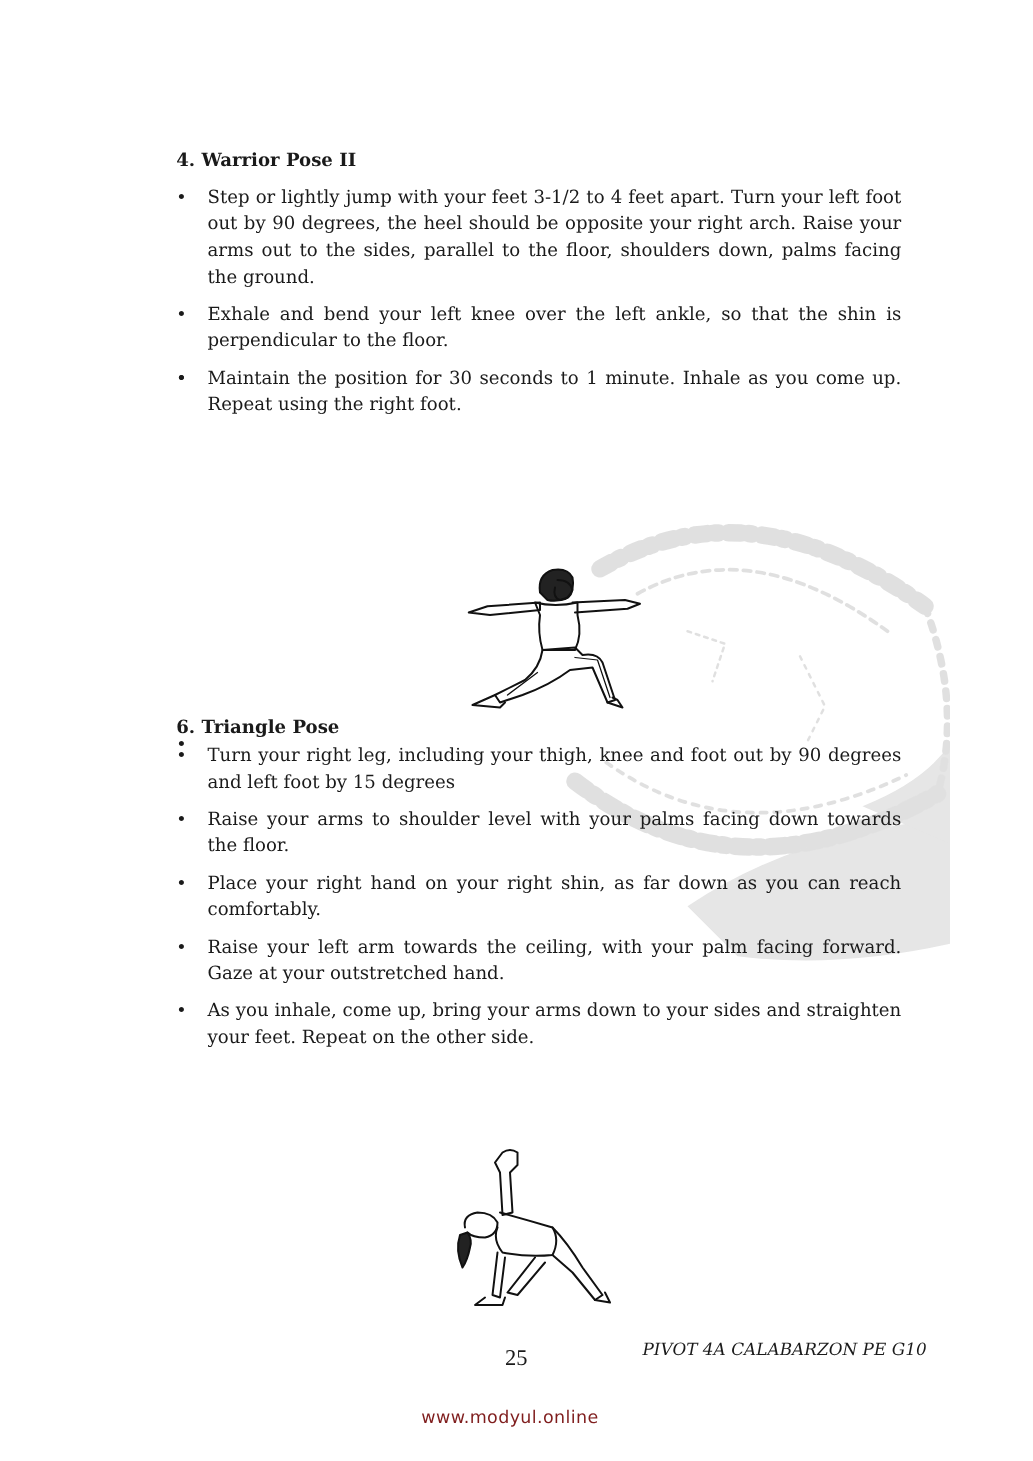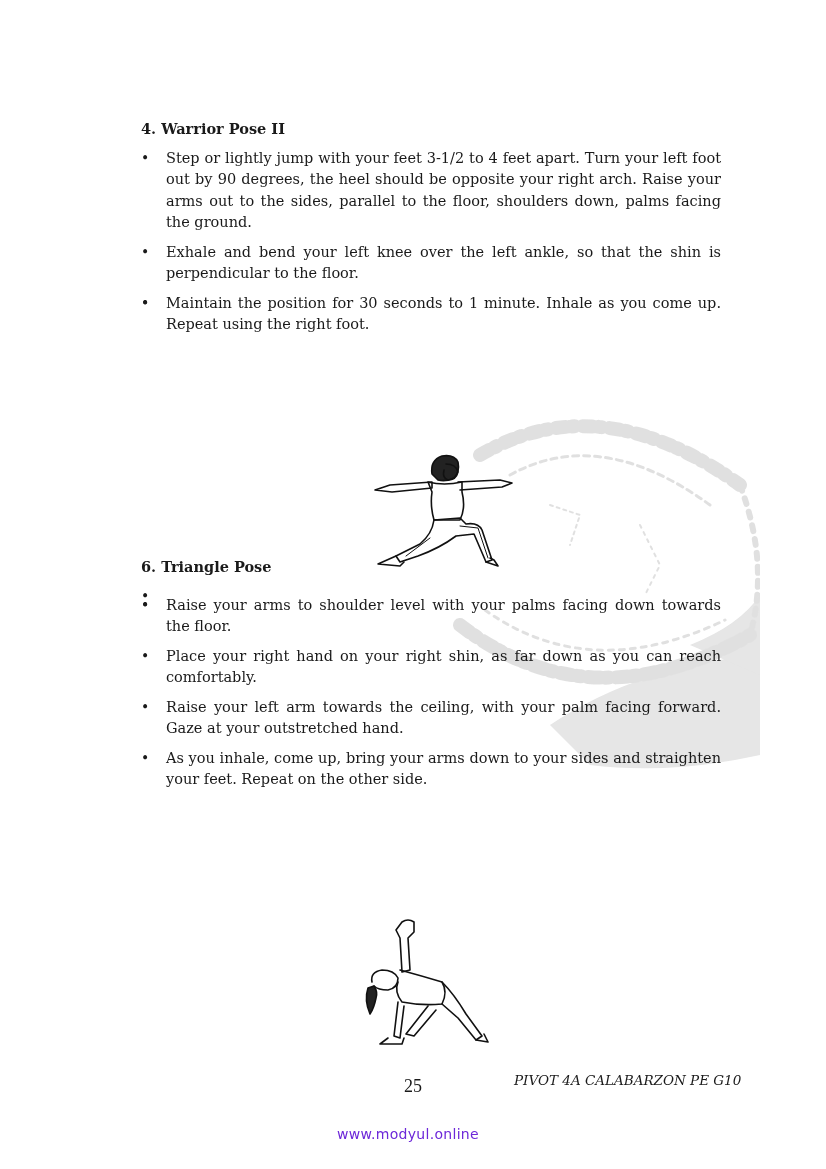--- a/index.html
+++ b/index.html
@@ -75,21 +75,21 @@
       top: 1072px;
       font-size: 13.5px;
       font-style: italic;
     }
     .site-watermark {
       position: absolute;
       left: 337px;
       top: 1126px;
       font-family: "DejaVu Sans", "Liberation Sans", sans-serif;
       font-size: 14px;
-      color: #6d28d9;
+      color: #7f1d1d;
       letter-spacing: 0.3px;
     }
   </style>
 </head>
 <body>
 
 <div class="page">
 
   <svg class="watermark-seal" viewBox="0 0 320 380" xmlns="http://www.w3.org/2000/svg">
     <g fill="none" stroke="#c8c8c8" stroke-linecap="round">
@@ -139,27 +139,28 @@
 
       <path d="M64 68 L90 66 L96 72 Q108 70 112 78 L122 108 L116 110 L104 82 L86 84 Q70 96 48 104 L30 110 L26 104 L50 92 Q62 82 64 68 Z"></path>
       <path d="M90 74 L108 76 L118 106" stroke-width="1"></path>
       <path d="M60 86 L36 104" stroke-width="1"></path>
 
       <path d="M26 104 L8 112 L30 114 L34 110"></path>
       <path d="M116 110 L128 114 L124 108 L120 106"></path>
     </g>
   </svg>
 
-  <h2 class="section-heading" style="top:558px;">6. Triangle Pose</h2>
+  <h2 class="section-heading" style="top:573px;">6. Triangle Pose</h2>
   <ul class="bullet-list" style="top:586px;">
     <li class="bullet-item">
       <span class="bullet-dot">•</span>
     </li>
     <li class="bullet-item">
       <span class="bullet-dot">•</span>
+      <span>Turn your right leg, including your thigh, knee and foot out by 90 degrees and left foot by 15 degrees</span>
     </li>
     <li class="bullet-item">
       <span class="bullet-dot">•</span>
       <span>Raise your arms to shoulder level with your palms facing down towards the floor.</span>
     </li>
     <li class="bullet-item">
       <span class="bullet-dot">•</span>
       <span>Place your right hand on your right shin, as far down as you can reach comfortably.</span>
     </li>
     <li class="bullet-item">

